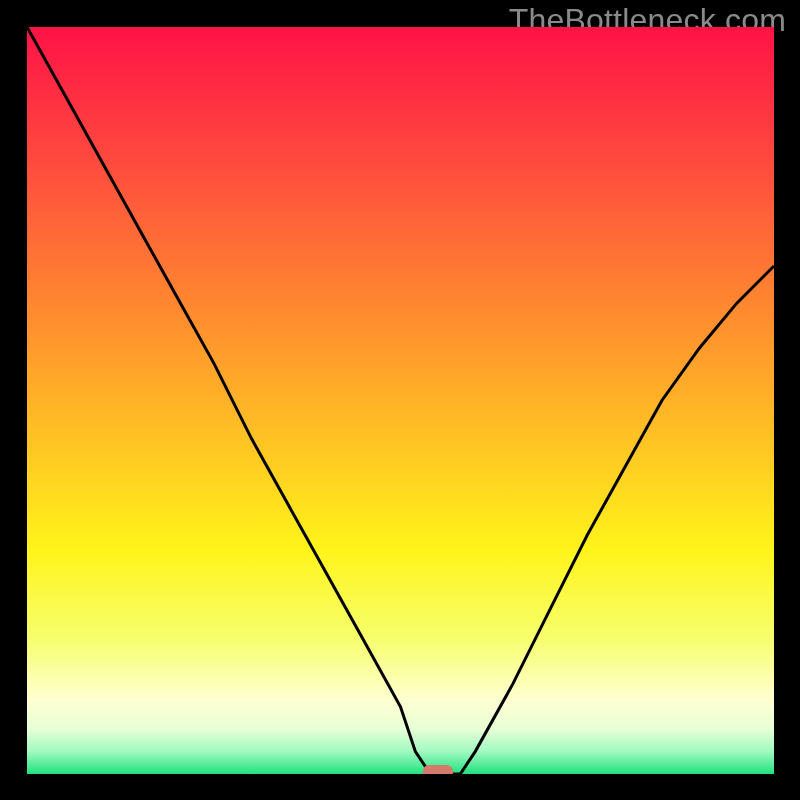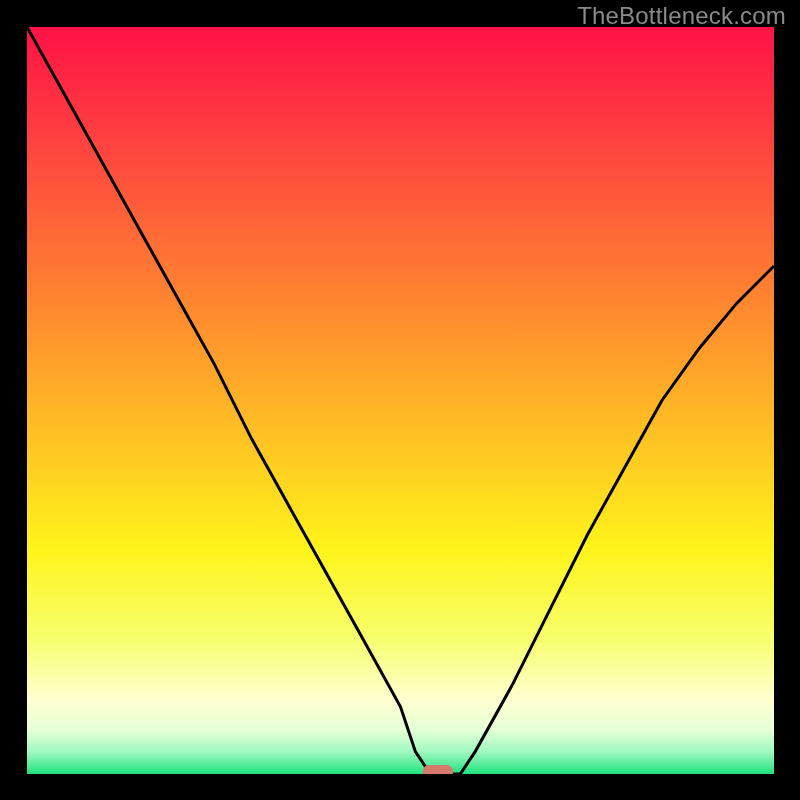--- a/index.html
+++ b/index.html
@@ -16,21 +16,21 @@
     top: 0;
     width: 800px;
     height: 800px;
     background: #000000;
   }
   .watermark {
     position: absolute;
     top: 2px;
     right: 14px;
     font-family: Arial, Helvetica, sans-serif;
-    font-size: 24px;
+    font-size: 32px;
     color: #8a8a8a;
     letter-spacing: 0.2px;
   }
   .plot-area {
     position: absolute;
     left: 27px;
     top: 27px;
     width: 747px;
     height: 747px;
     

